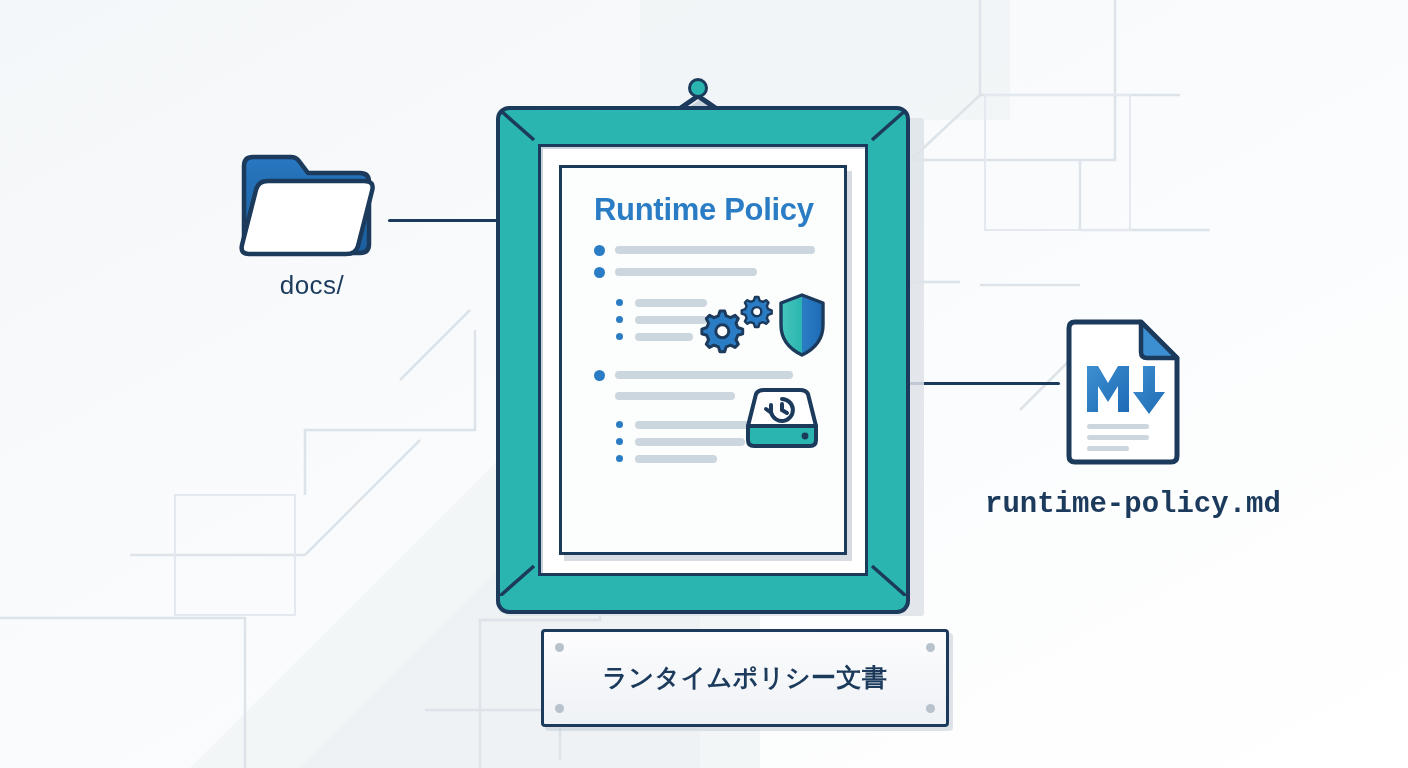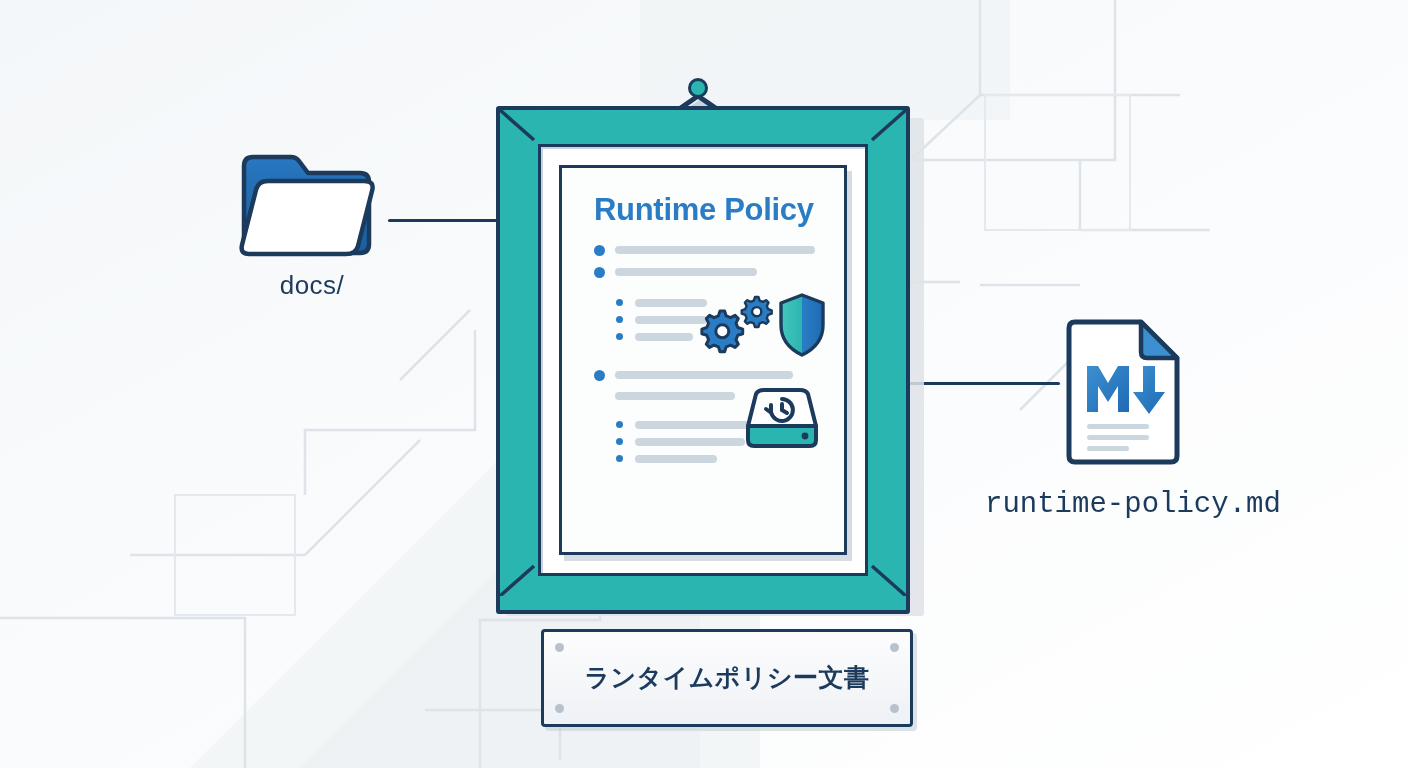--- a/index.html
+++ b/index.html
@@ -26,37 +26,37 @@
   
   .folder-group { position: absolute; left: 236px; top: 148px; width: 180px; }
   .folder-label {
     text-align: center;
     font-family: "Liberation Sans", sans-serif;
     font-size: 26px; color: #1b3a5c; letter-spacing: .5px;
     width: 152px;
   }
 
   
-  .md-group { position: absolute; left: 1063px; top: 318px; width: 340px; }
+  .md-group { position: absolute; left: 1063px; top: 318px; width: 340px; font-weight: bold; }
   .md-label {
     margin-top: 18px; font-family: "Liberation Mono", monospace;
     font-size: 29px; color: #1b3a5c; letter-spacing: 0px;
     text-align: left; margin-left: -78px;
   }
 
   
   .frame-wrap { position: absolute; left: 492px; top: 40px; width: 430px; height: 572px; }
   .frame-shadow {
     position: absolute; left: 14px; top: 78px; width: 418px; height: 498px;
     background: #dfe4e9; border-radius: 3px; filter: blur(0.5px); opacity: .85;
   }
   .frame-outer {
     position: absolute; left: 4px; top: 66px; width: 414px; height: 508px;
     background: #2bb5b0;
-    border: 4px solid #1b3a5c; border-radius: 3px; box-sizing: border-box;
+    border: 4px solid #1b3a5c; border-radius: 13px; box-sizing: border-box;
   }
   .mat {
     position: absolute; left: 38px; top: 34px; right: 38px; bottom: 34px;
     background: #ffffff; border: 3px solid #1b3a5c; box-sizing: border-box;
     box-shadow: inset 2px 2px 0 #c9d3dc;
   }
   .sheet {
     position: absolute; left: 18px; top: 18px; right: 18px; bottom: 18px;
     background: #fcfdfd; border: 3px solid #1b3a5c; box-sizing: border-box;
     box-shadow: 5px 6px 0 rgba(180,192,203,.55);
@@ -78,21 +78,21 @@
   .bar.noDot { margin-left: 21px; }
 
   .hanger-wire { position: absolute; }
   .nail {
     position: absolute; left: 196px; top: 38px; width: 20px; height: 20px;
     border-radius: 50%; background: #2bb5b0; border: 3px solid #1b3a5c; box-sizing: border-box;
   }
 
   
   .plate {
-    position: absolute; left: 541px; top: 629px; width: 372px; height: 98px;
+    position: absolute; left: 541px; top: 629px; width: 408px; height: 98px;
     background: linear-gradient(180deg, #fdfdfe 0%, #eef1f5 100%);
     border: 3px solid #1b3a5c; border-radius: 4px; box-sizing: border-box;
     box-shadow: 4px 4px 0 rgba(190,200,210,.5);
     display: flex; align-items: center; justify-content: center;
   }
   .plate-inner { text-align: center; line-height: 1.18; }
   .plate-line {
     font-size: 25px; font-weight: bold; color: #1b3a5c;
     letter-spacing: 0.5px;
   }

